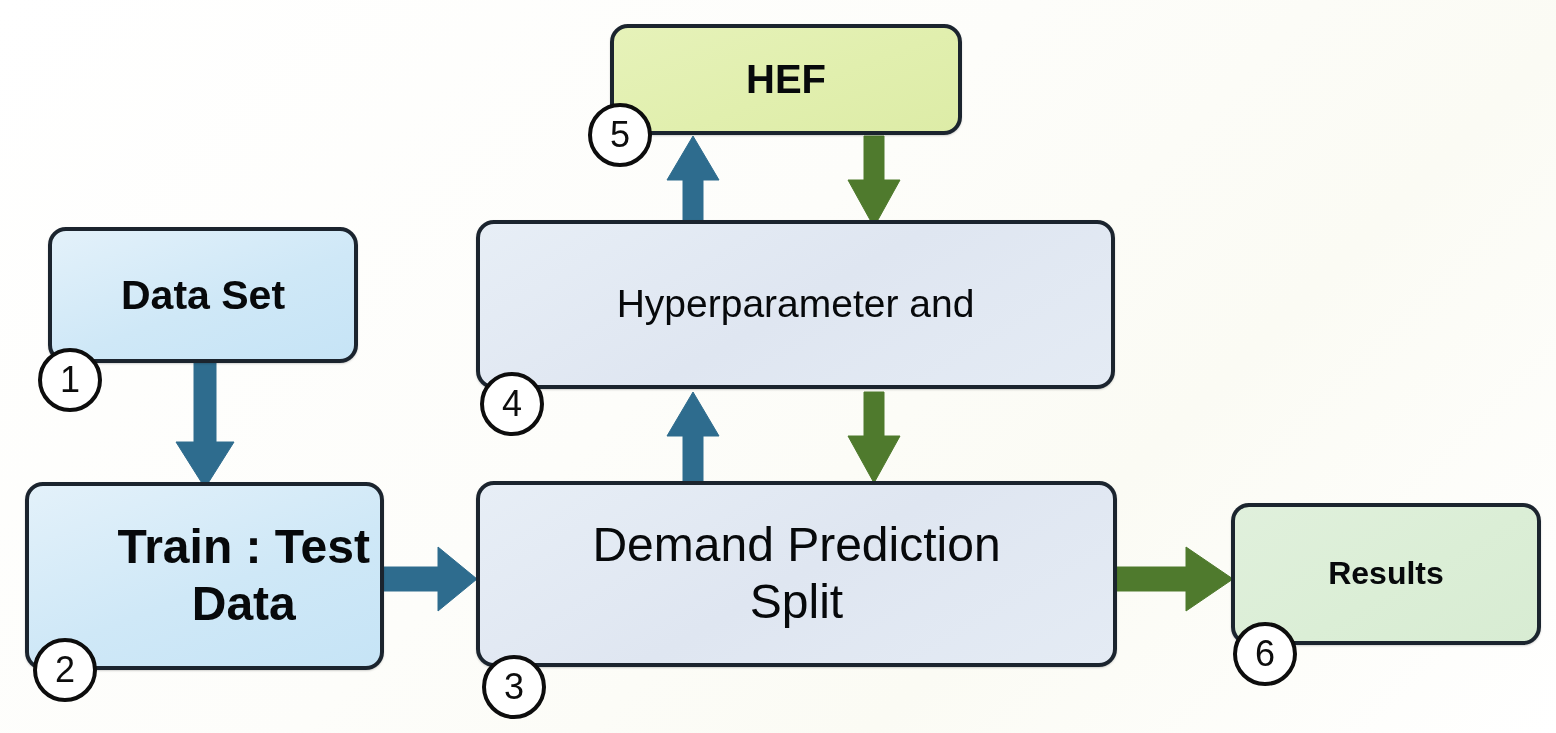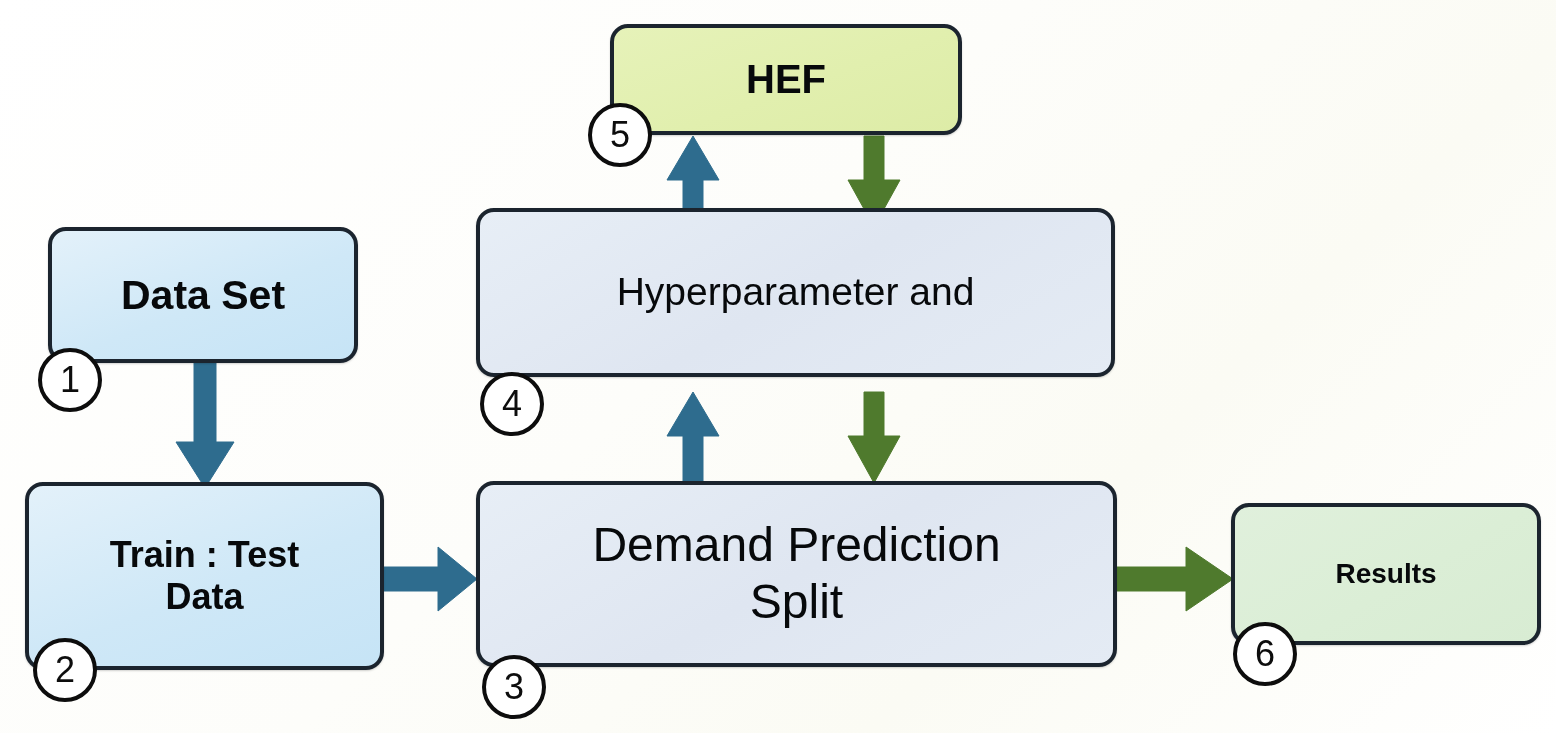--- a/index.html
+++ b/index.html
@@ -109,56 +109,56 @@
     <polygon points="0,25 72,25 72,5 119,37 72,69 72,49 0,49" fill="#4f7a2d" stroke="#4f7a2d" stroke-width="1"></polygon>
   </svg>
 
   <div class="node blue-box" style="left:48px; top:227px; width:310px; height:136px; font-size:41px;">
     <span class="node-label">Data Set</span>
   </div>
   <div class="badge" style="left:38px; top:348px;">
     <span>1</span>
   </div>
 
-  <div class="node blue-box" style="left:25px; top:482px; width:359px; height:188px; font-size:36px;">
+  <div class="node blue-box" style="left:25px; top:482px; width:359px; height:188px; font-size:48px;justify-content:flex-end;">
     <span class="node-label">
       <span>Train :  Test</span><br>
       <span>Data</span>
     </span>
   </div>
   <div class="badge" style="left:33px; top:638px;">
     <span>2</span>
   </div>
 
   <div class="node steel-box" style="left:476px; top:481px; width:641px; height:186px; font-size:48px;">
     <span class="node-label">
       <span>Demand Prediction</span><br>
       <span>Split</span>
     </span>
   </div>
   <div class="badge" style="left:482px; top:655px;">
     <span>3</span>
   </div>
 
-  <div class="node steel-box" style="left:476px; top:208px; width:639px; height:169px; font-size:39px;">
+  <div class="node steel-box" style="left:476px; top:220px; width:639px; height:169px; font-size:39px;">
     <span class="node-label">
       <span>Hyperparameter and</span><br>
     </span>
   </div>
   <div class="badge" style="left:480px; top:372px;">
     <span>4</span>
   </div>
 
   <div class="node lime-box" style="left:610px; top:24px; width:352px; height:111px; font-size:40px;">
     <span class="node-label">HEF</span>
   </div>
   <div class="badge" style="left:588px; top:103px;">
     <span>5</span>
   </div>
 
-  <div class="node green-box" style="left:1231px; top:503px; width:310px; height:142px; font-size:28px;">
+  <div class="node green-box" style="left:1231px; top:503px; width:310px; height:142px; font-size:32px;">
     <span class="node-label">Results</span>
   </div>
   <div class="badge" style="left:1233px; top:622px;">
     <span>6</span>
   </div>
 
 </div>
 
 </body></html>

